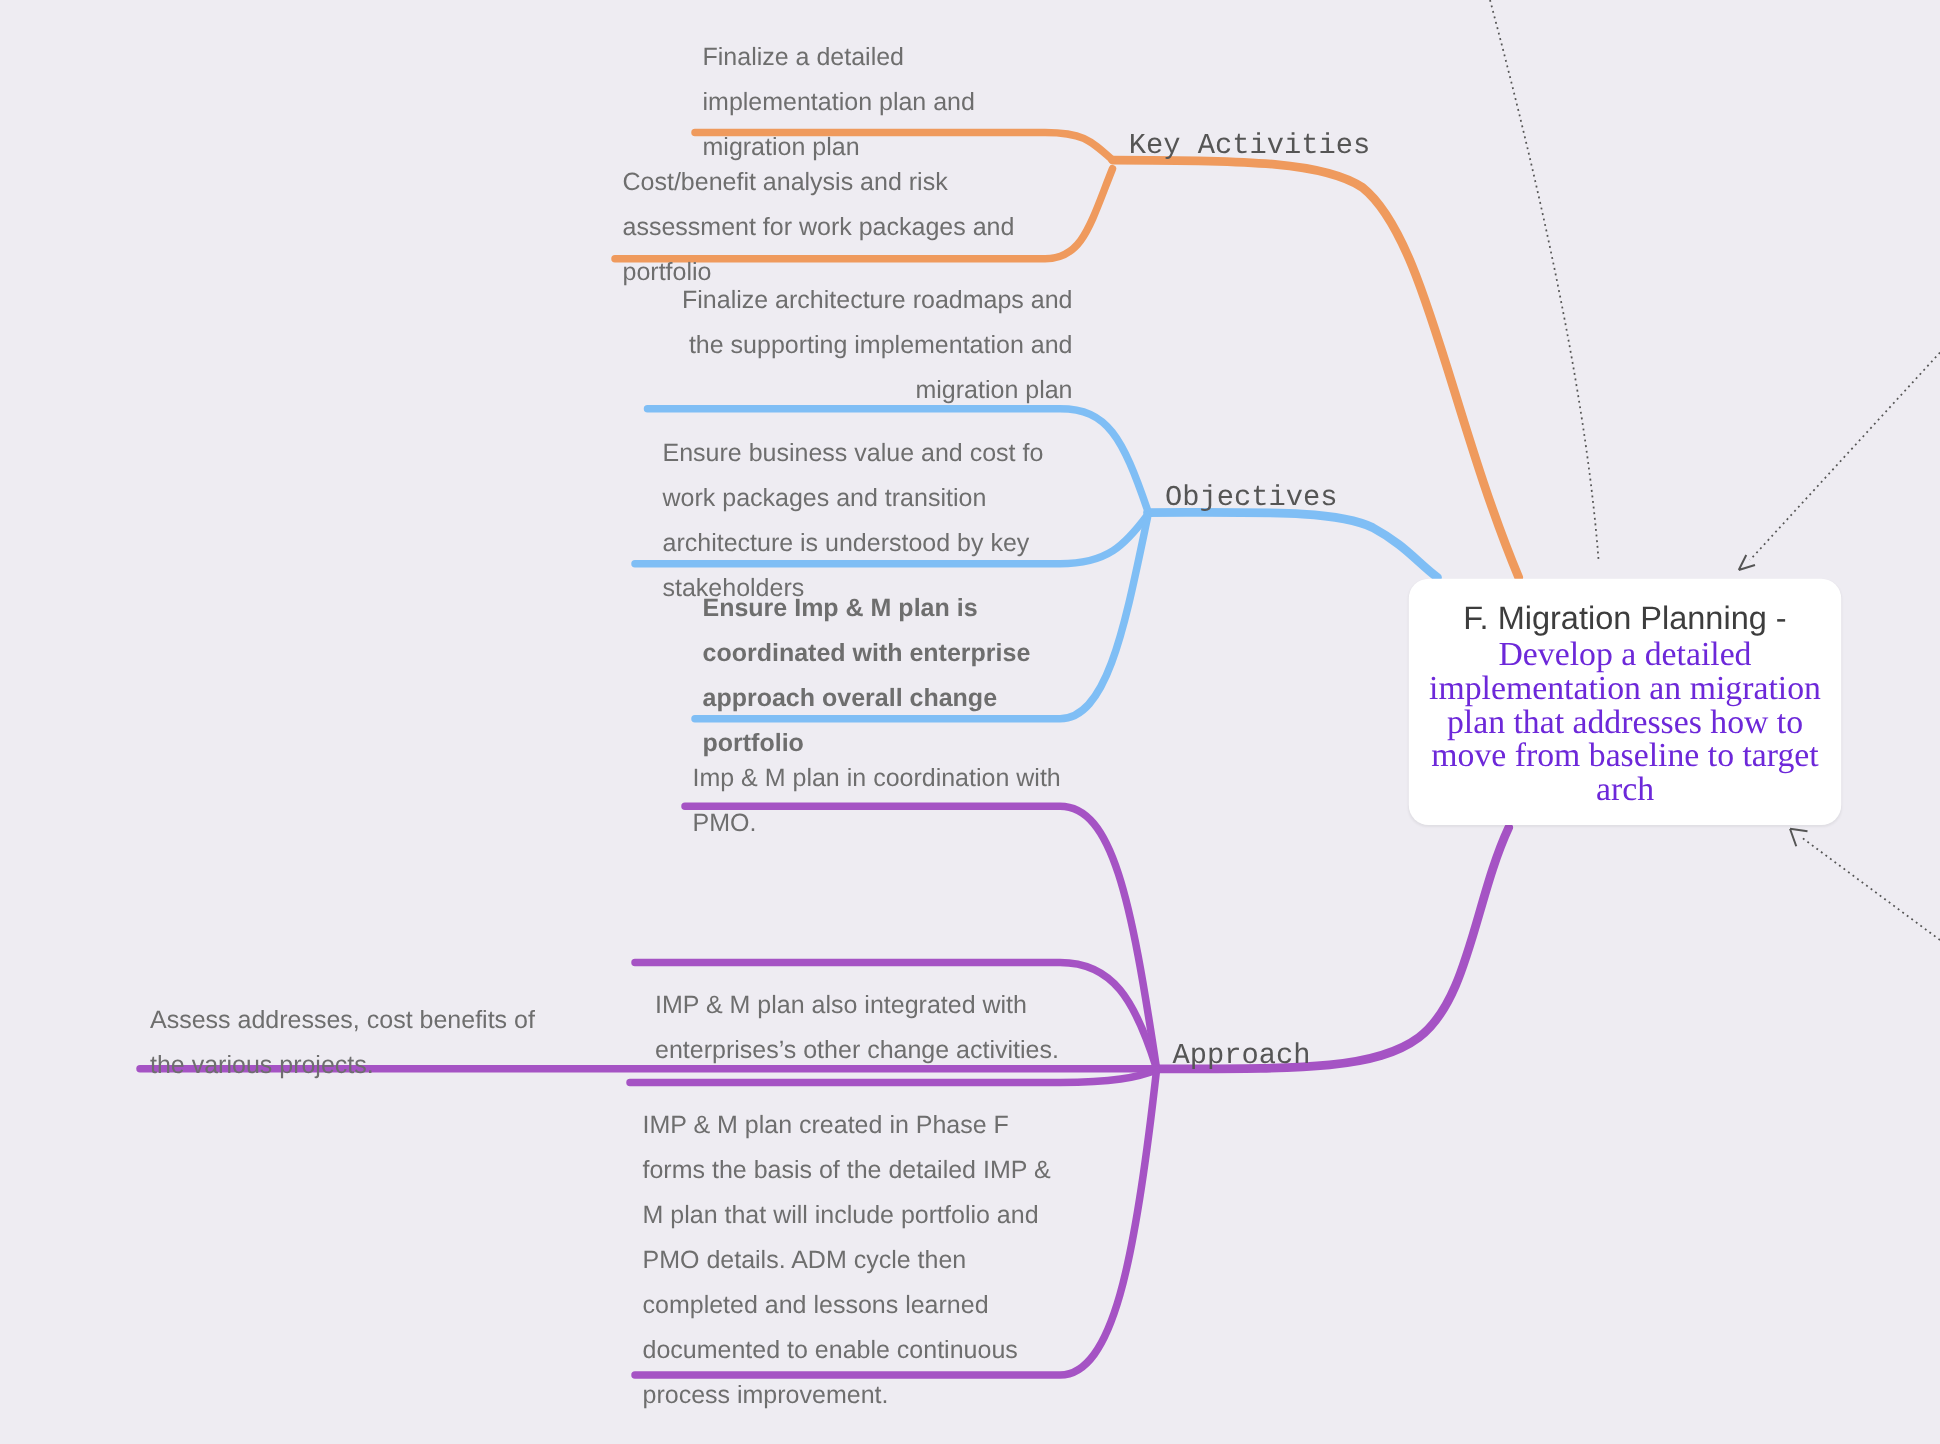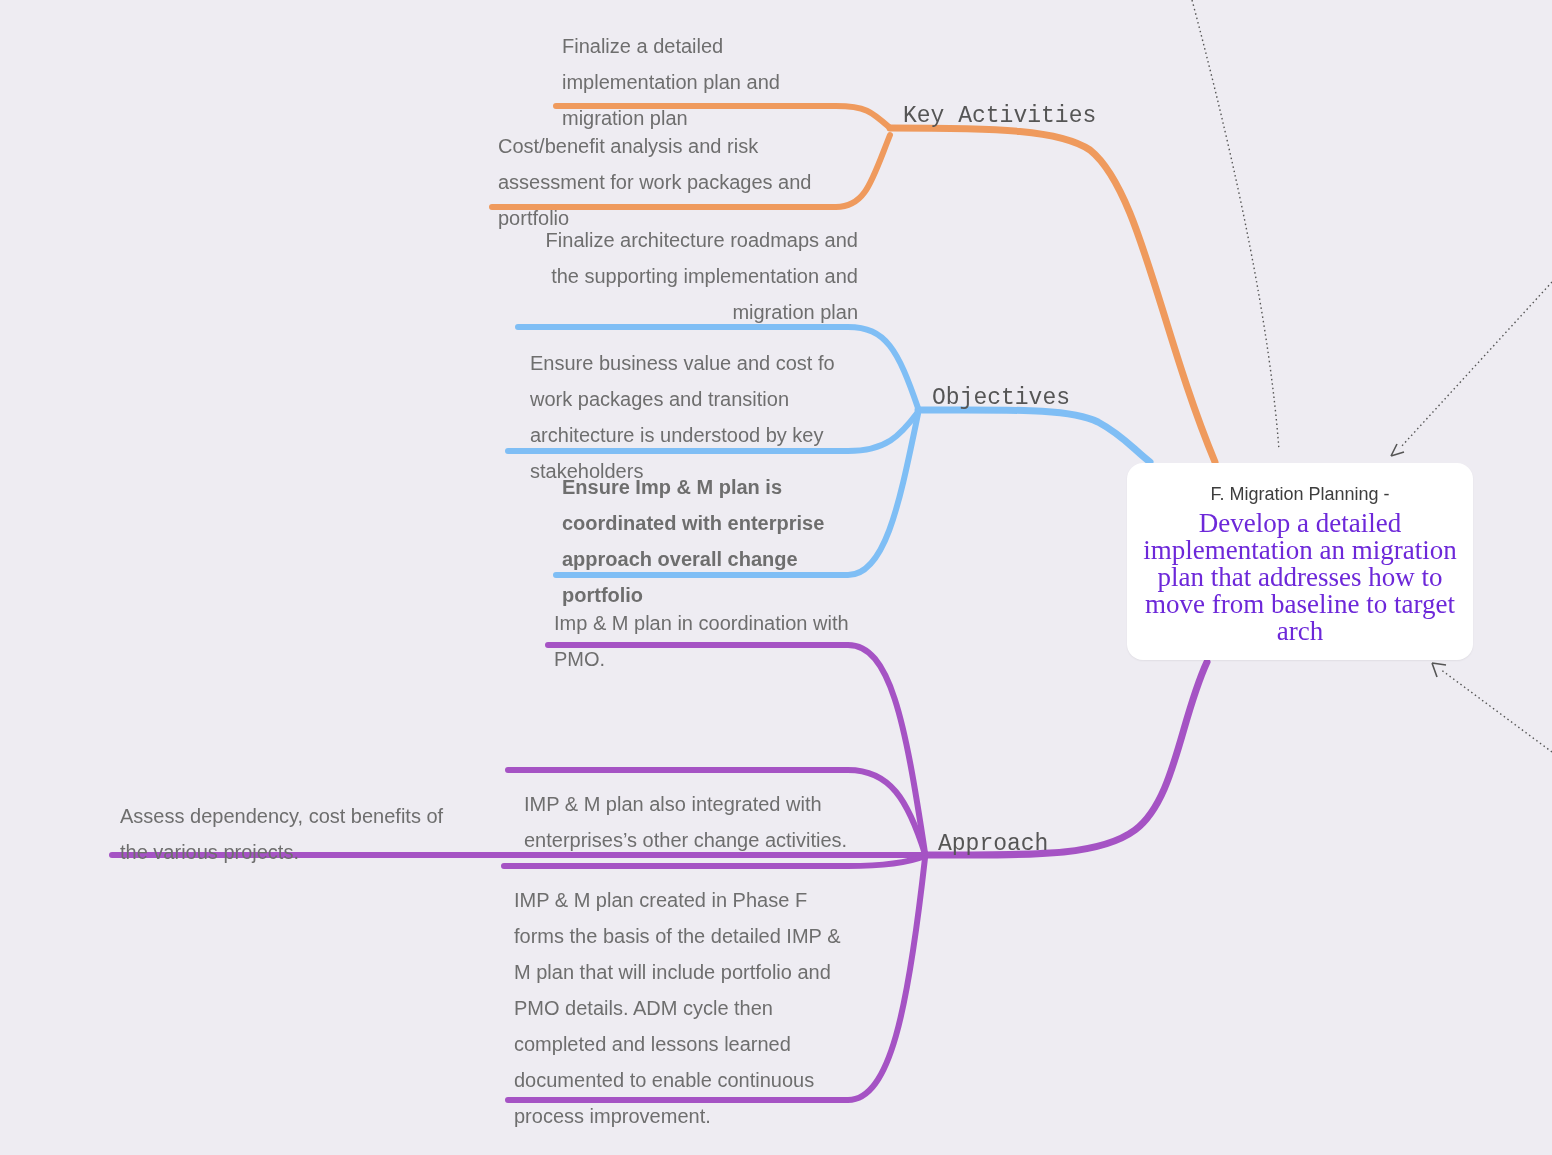--- a/index.html
+++ b/index.html
@@ -50,21 +50,21 @@
     height: 197px;
     background: #ffffff;
     border-radius: 16px;
     box-sizing: border-box;
     padding: 16px 14px 10px 14px;
     text-align: center;
     box-shadow: 0 1px 2px rgba(0,0,0,0.06);
   }
   .central-title {
     color: #3d3d3d;
-    font-size: 18px;
+    font-size: 26px;
     line-height: 31px;
   }
   .central-desc {
     color: #6d28d9;
     font-size: 27px;
     line-height: 27px;
     font-family: Liberation Serif, serif;
   }
 </style>
 </head>
@@ -109,21 +109,21 @@
 
   <div class="leaf-label" style="left:524px; top:222px; width:334px;text-align:right;">Finalize architecture roadmaps and the supporting implementation and migration plan</div>
 
   <div class="leaf-label" style="left:502px; top:345px; width:344px;margin-left:28px;">Ensure business value and cost fo work packages and transition architecture is understood by key stakeholders</div>
 
   <div class="leaf-label" style="left:562px; top:469px; width:296px;font-weight:bold;">Ensure Imp &amp; M plan is coordinated with enterprise approach overall change portfolio</div>
 
   <div class="leaf-label" style="left:554px; top:593px; width:300px;margin-top:12px;">Imp &amp; M plan in coordination with PMO.</div>
 
 
-  <div class="leaf-label" style="left:120px; top:798px; width:330px;">Assess dependency, cost benefits of the various projects.</div>
+  <div class="leaf-label" style="left:120px; top:798px; width:330px;">Assess addresses, cost benefits of the various projects.</div>
 
   <div class="leaf-label" style="left:524px; top:786px; width:330px;">IMP &amp; M plan also integrated with enterprises’s other change activities.</div>
 
   <div class="leaf-label" style="left:514px; top:882px; width:340px;">IMP &amp; M plan created in Phase F forms the basis of the detailed IMP &amp; M plan that will include portfolio and PMO details. ADM cycle then completed and lessons learned documented to enable continuous process improvement.</div>
 
   <div class="central-node">
     <div class="central-title">F. Migration Planning -</div>
     <div class="central-desc">Develop a detailed implementation an migration plan that addresses how to move from baseline to target arch</div>
   </div>
 

